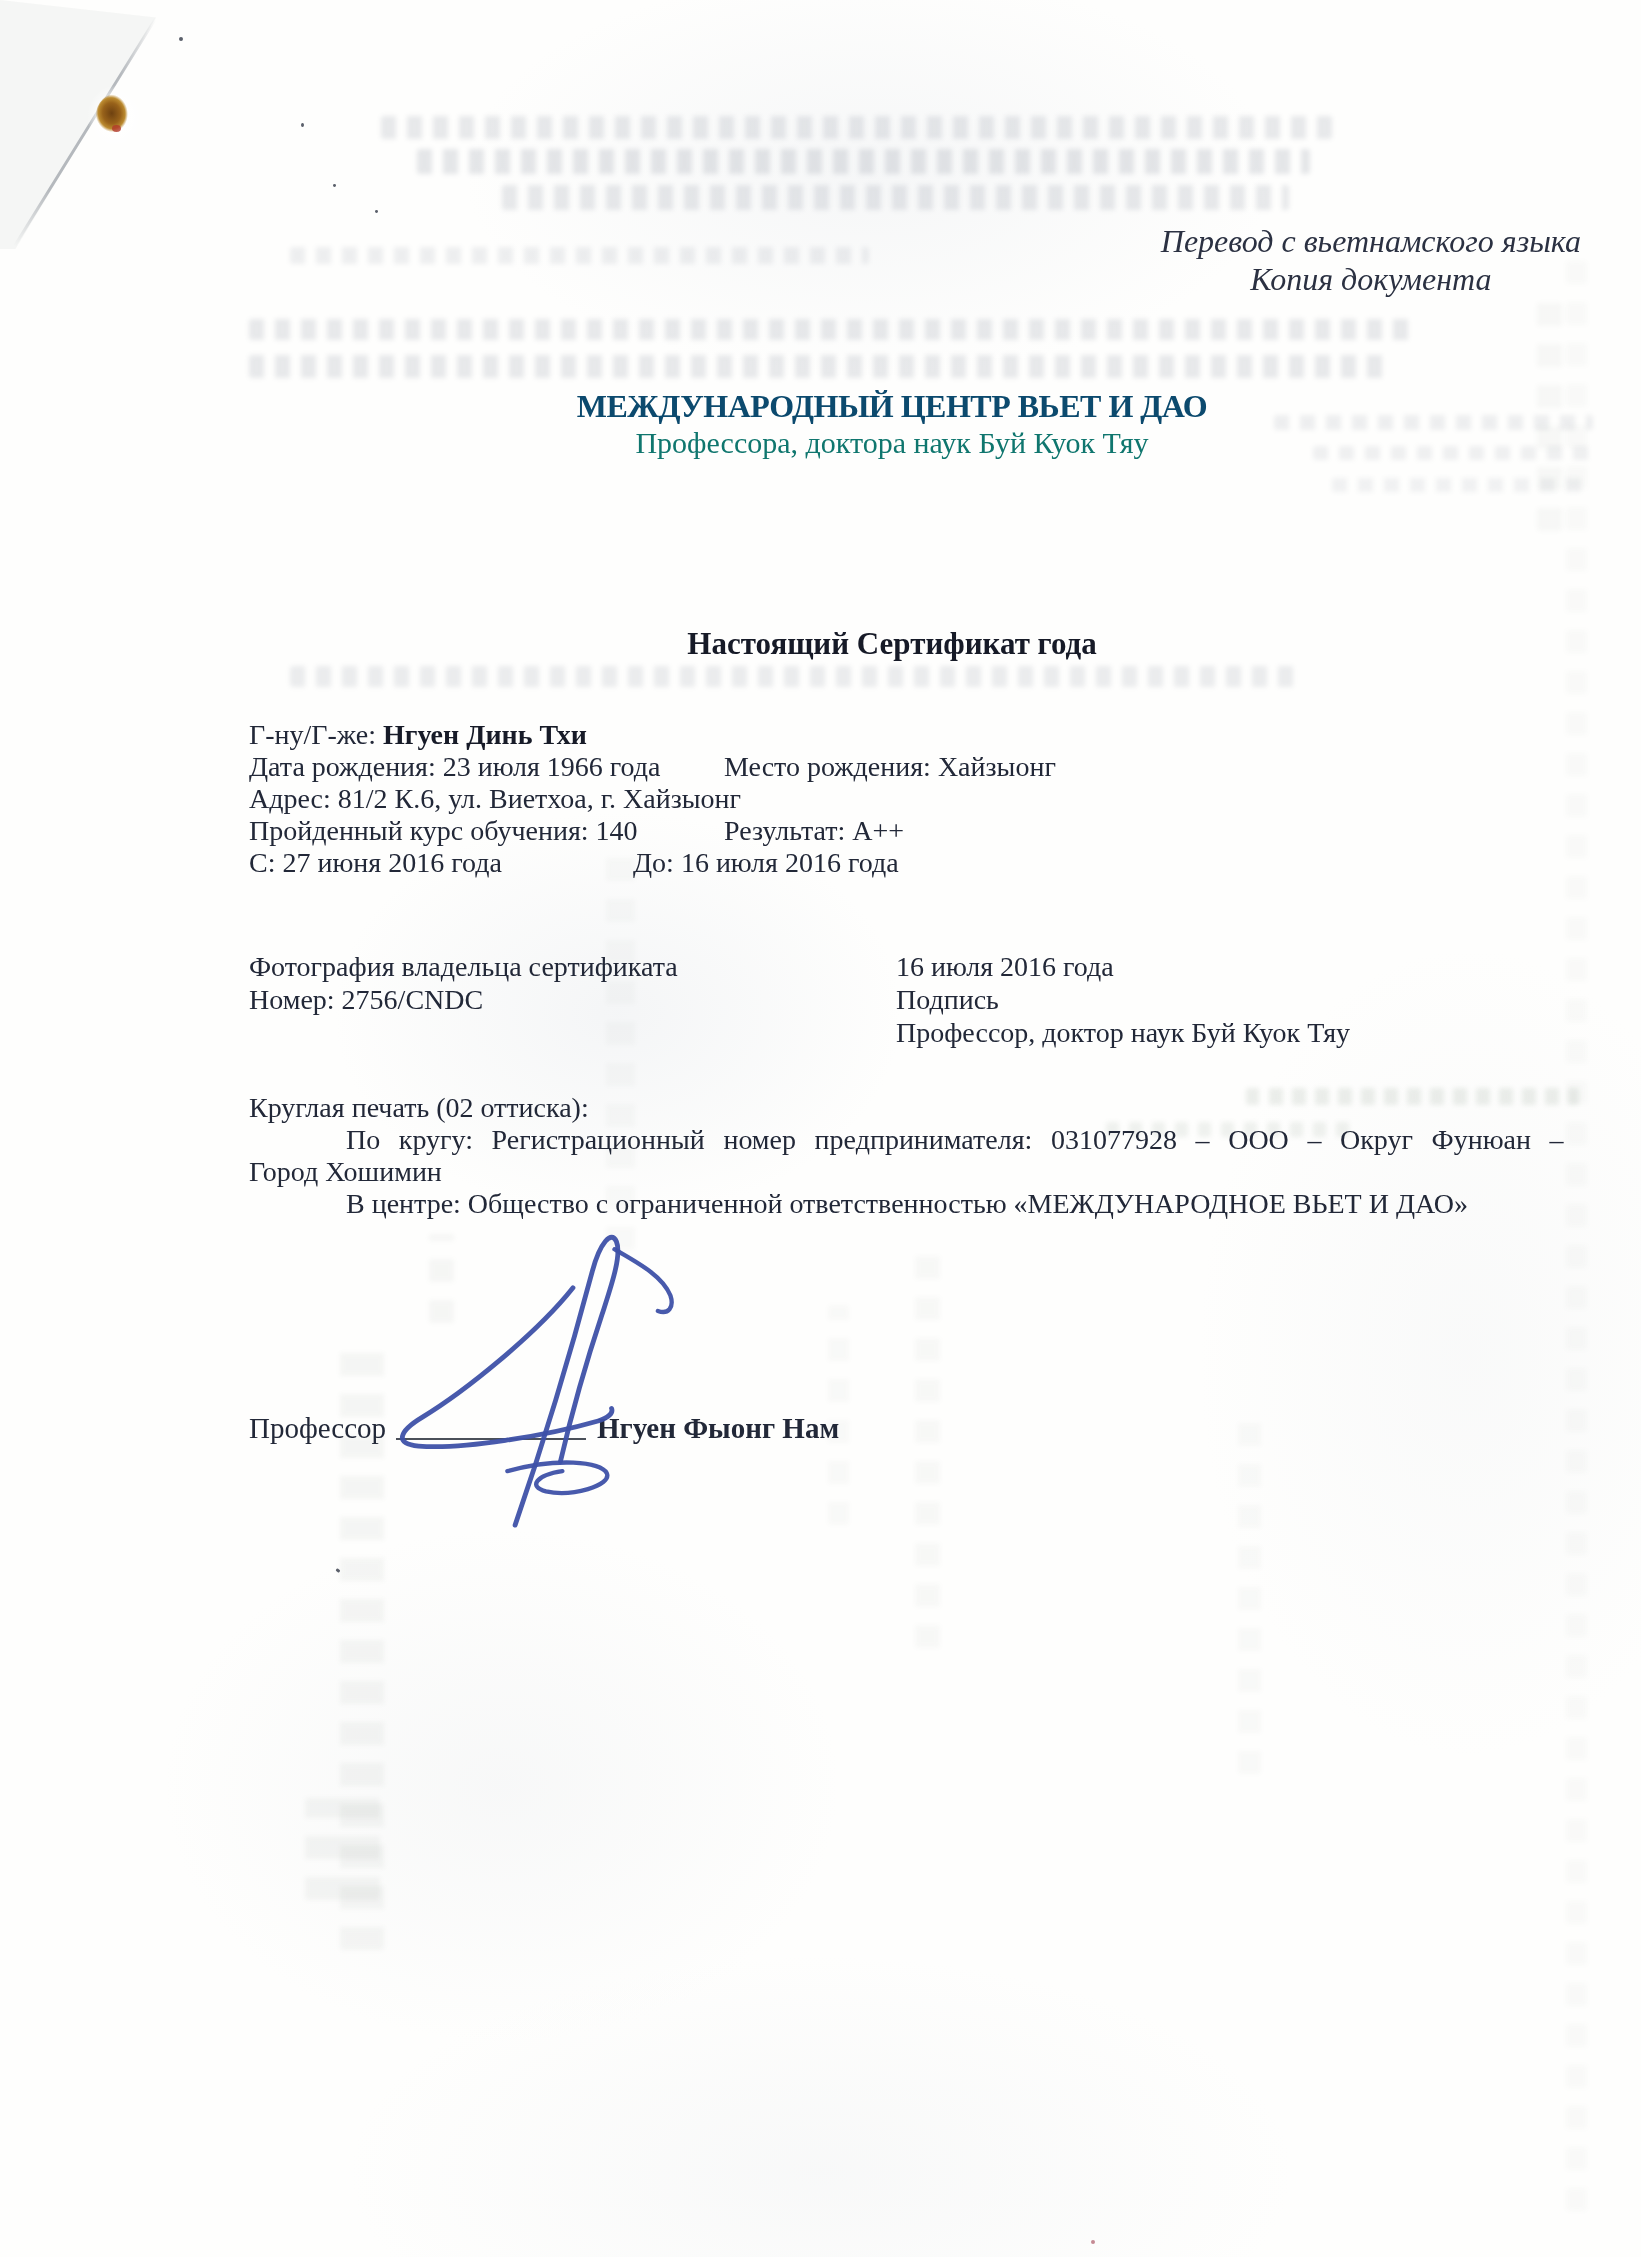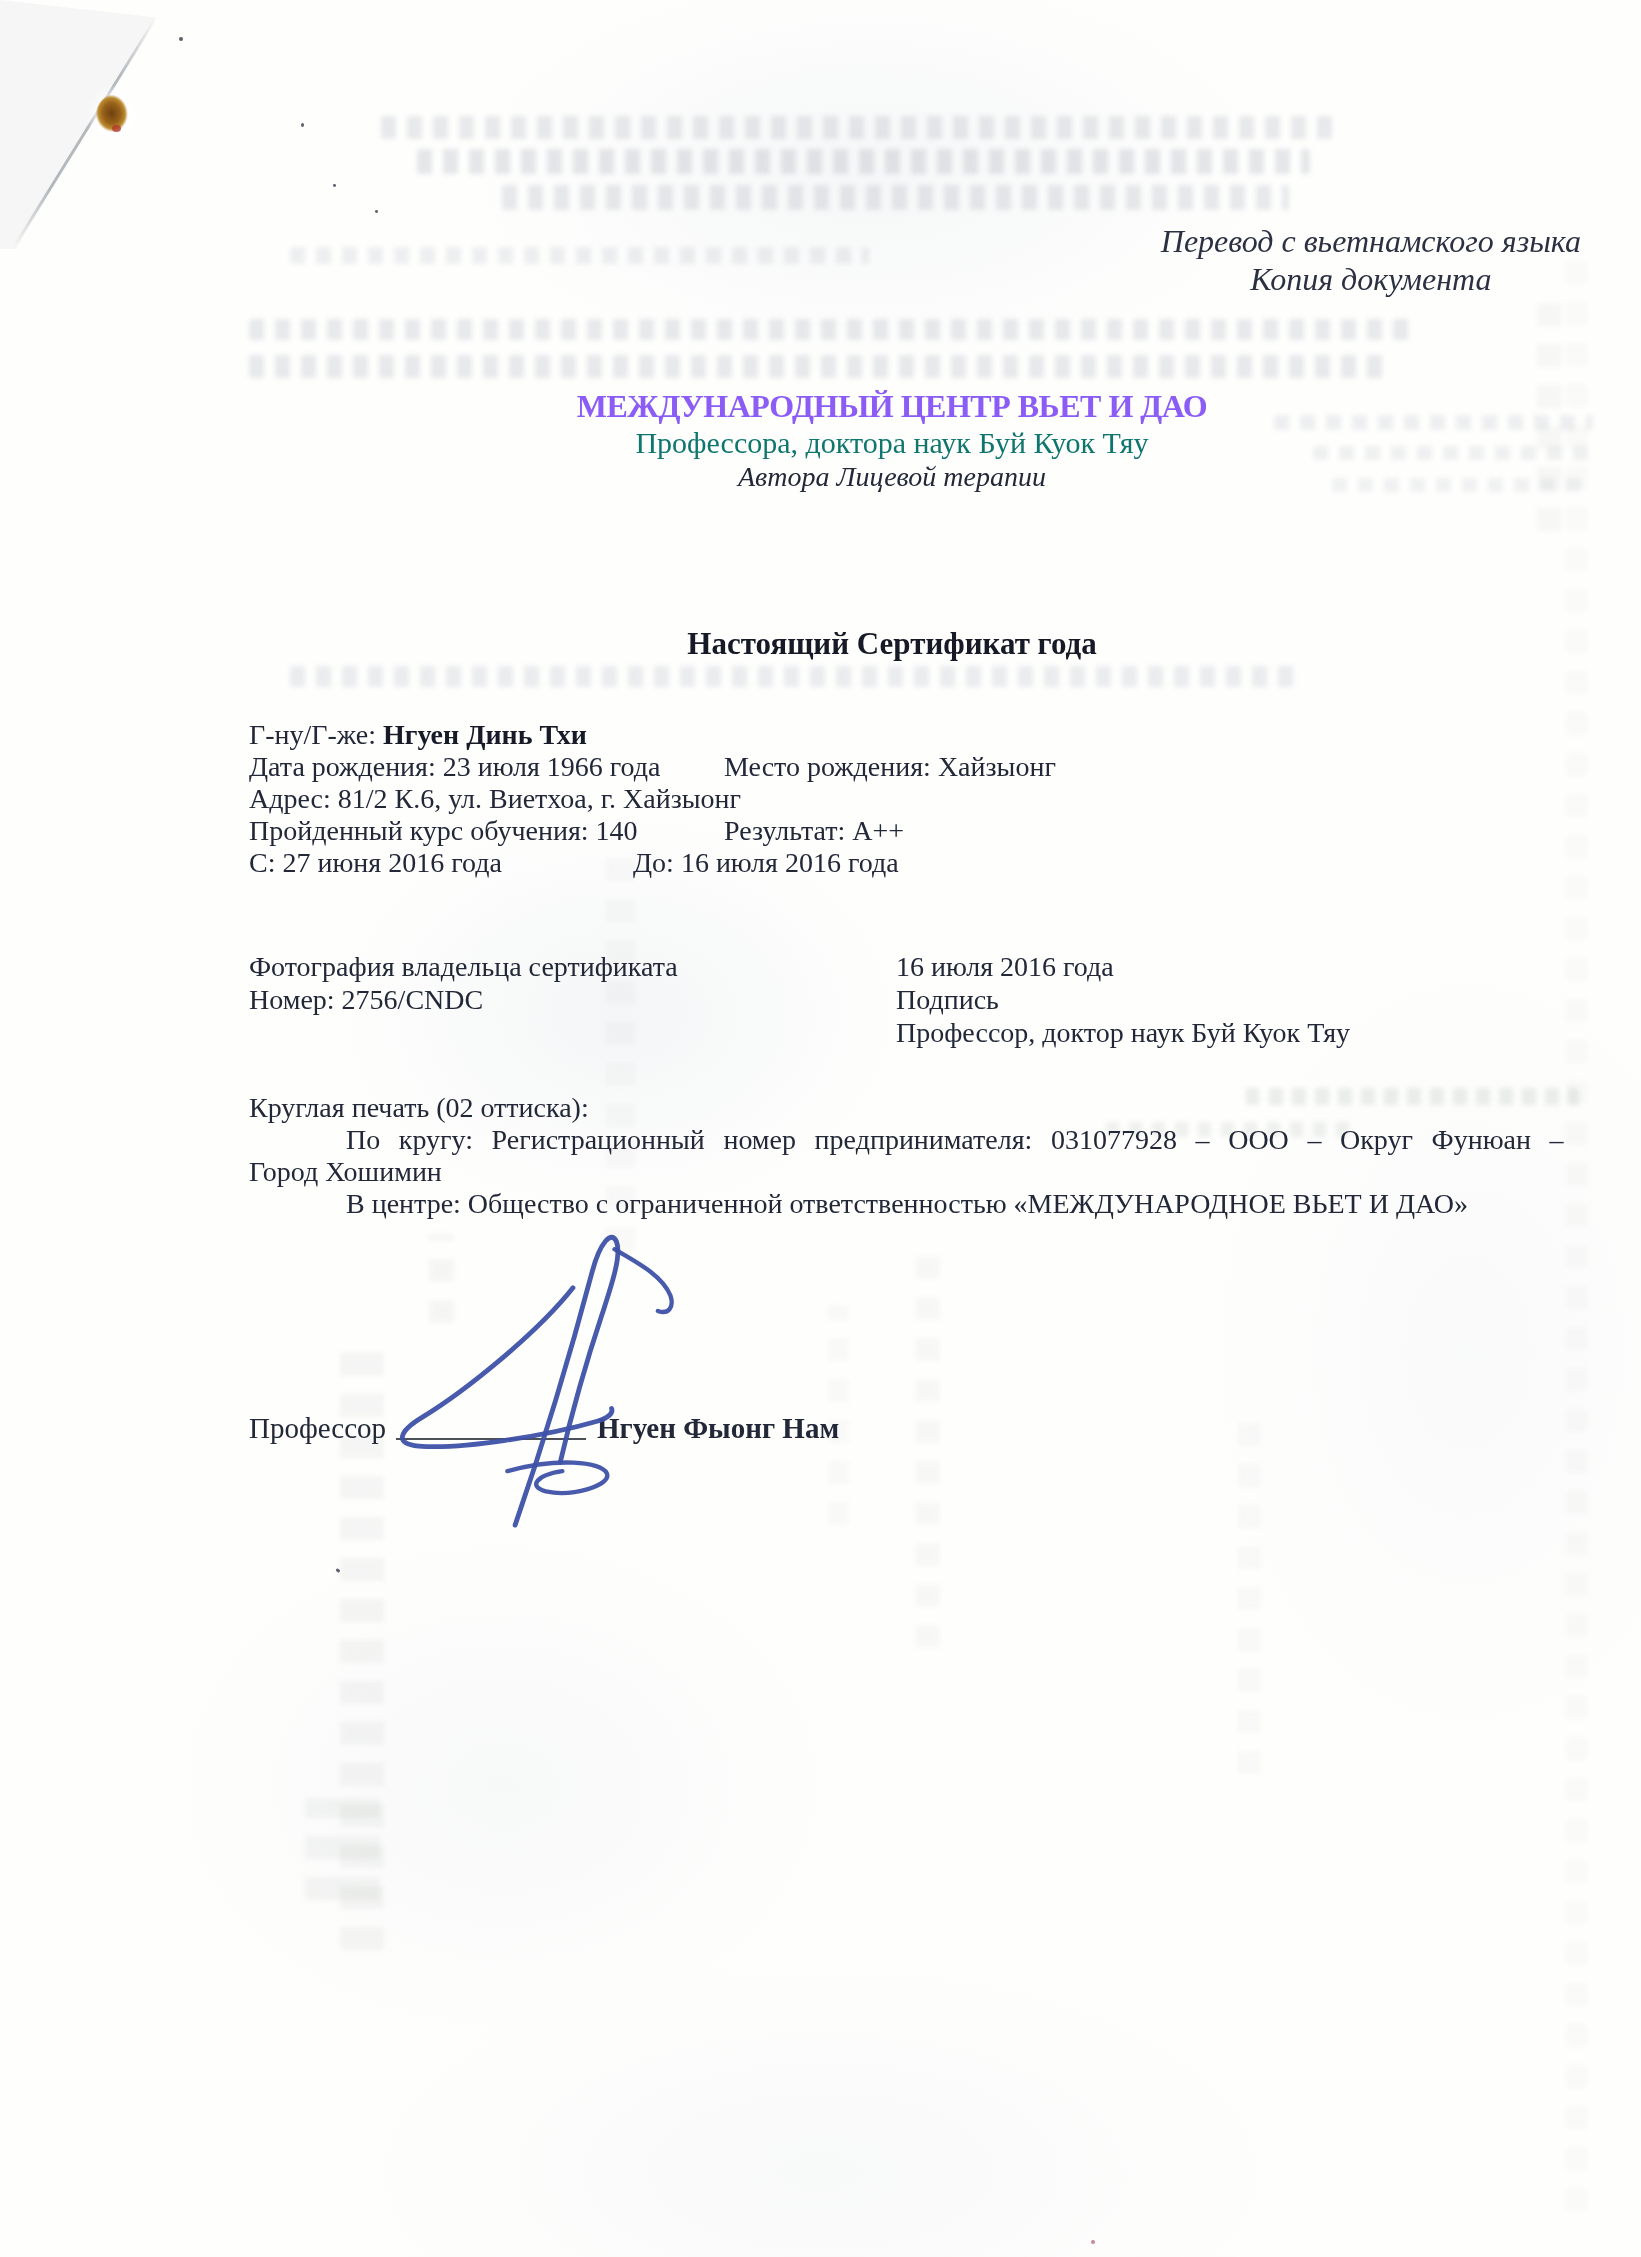--- a/index.html
+++ b/index.html
@@ -44,21 +44,21 @@
     transform:rotate(-9deg);}
   .rust-fleck{position:absolute;left:112px;top:125px;width:8.7px;height:6.8px;border-radius:50%;
     background:#b23a2a;opacity:.8;}
   .rust-halo{position:absolute;left:87px;top:85px;width:56px;height:64px;border-radius:50%;
     background:radial-gradient(closest-side,#fff 40%,rgba(255,255,255,0));}
   
   .header-note{top:222px;right:60px;text-align:center;font-style:italic;
     font-size:32px;line-height:38px;color:#2b3142;}
   
   .title-block{top:388px;}
-  .title-1{font-size:32px;line-height:37px;font-weight:bold;letter-spacing:-0.5px;color:#8b5cf6;}
+  .title-1{font-size:32px;line-height:37px;font-weight:bold;letter-spacing:-0.5px;color:#0c4a6e;}
   .title-2{font-size:30px;line-height:35px;color:#0f766e;}
   .title-3{font-size:28px;line-height:33px;font-style:italic;color:#232839;}
   .title-4{font-size:32px;line-height:37px;font-weight:bold;letter-spacing:-0.5px;color:#14161f;}
   .title-5{font-size:32px;line-height:39px;font-weight:bold;letter-spacing:-0.5px;color:#14161f;}
   .cert-line{top:626px;font-size:31px;font-weight:bold;color:#161a27;}
   
   .row{position:absolute;left:249px;}
   .col2{position:absolute;white-space:nowrap;}
   
   .seal-just{word-spacing:11.6px;}
@@ -108,21 +108,20 @@
 <div class="speck" style="left:1091px;top:2240px;width:3.9px;height:3.9px;background:#c58a94;"></div>
 
 <div class="abs header-note">
   <div>Перевод с вьетнамского языка</div>
   <div>Копия документа</div>
 </div>
 
 <div class="abs center-col title-block">
   <div class="title-1">МЕЖДУНАРОДНЫЙ ЦЕНТР ВЬЕТ И ДАО</div>
   <div class="title-2">Профессора, доктора наук Буй Куок Тяу</div>
-  <div class="title-3">Автора Лицевой терапии</div>
 </div>
 
 <div class="abs center-col cert-line">Настоящий Сертификат года</div>
 
 <div class="row body-text" style="top:719px;">
   <span>Г-ну/Г-же: </span><span class="bold">Нгуен Динь Тхи</span>
 </div>
 <div class="row body-text" style="top:751px;width:1286px;">
   <span>Дата рождения: 23 июля 1966 года</span>
   <span class="col2" style="left:475px;">Место рождения: Хайзыонг</span>

